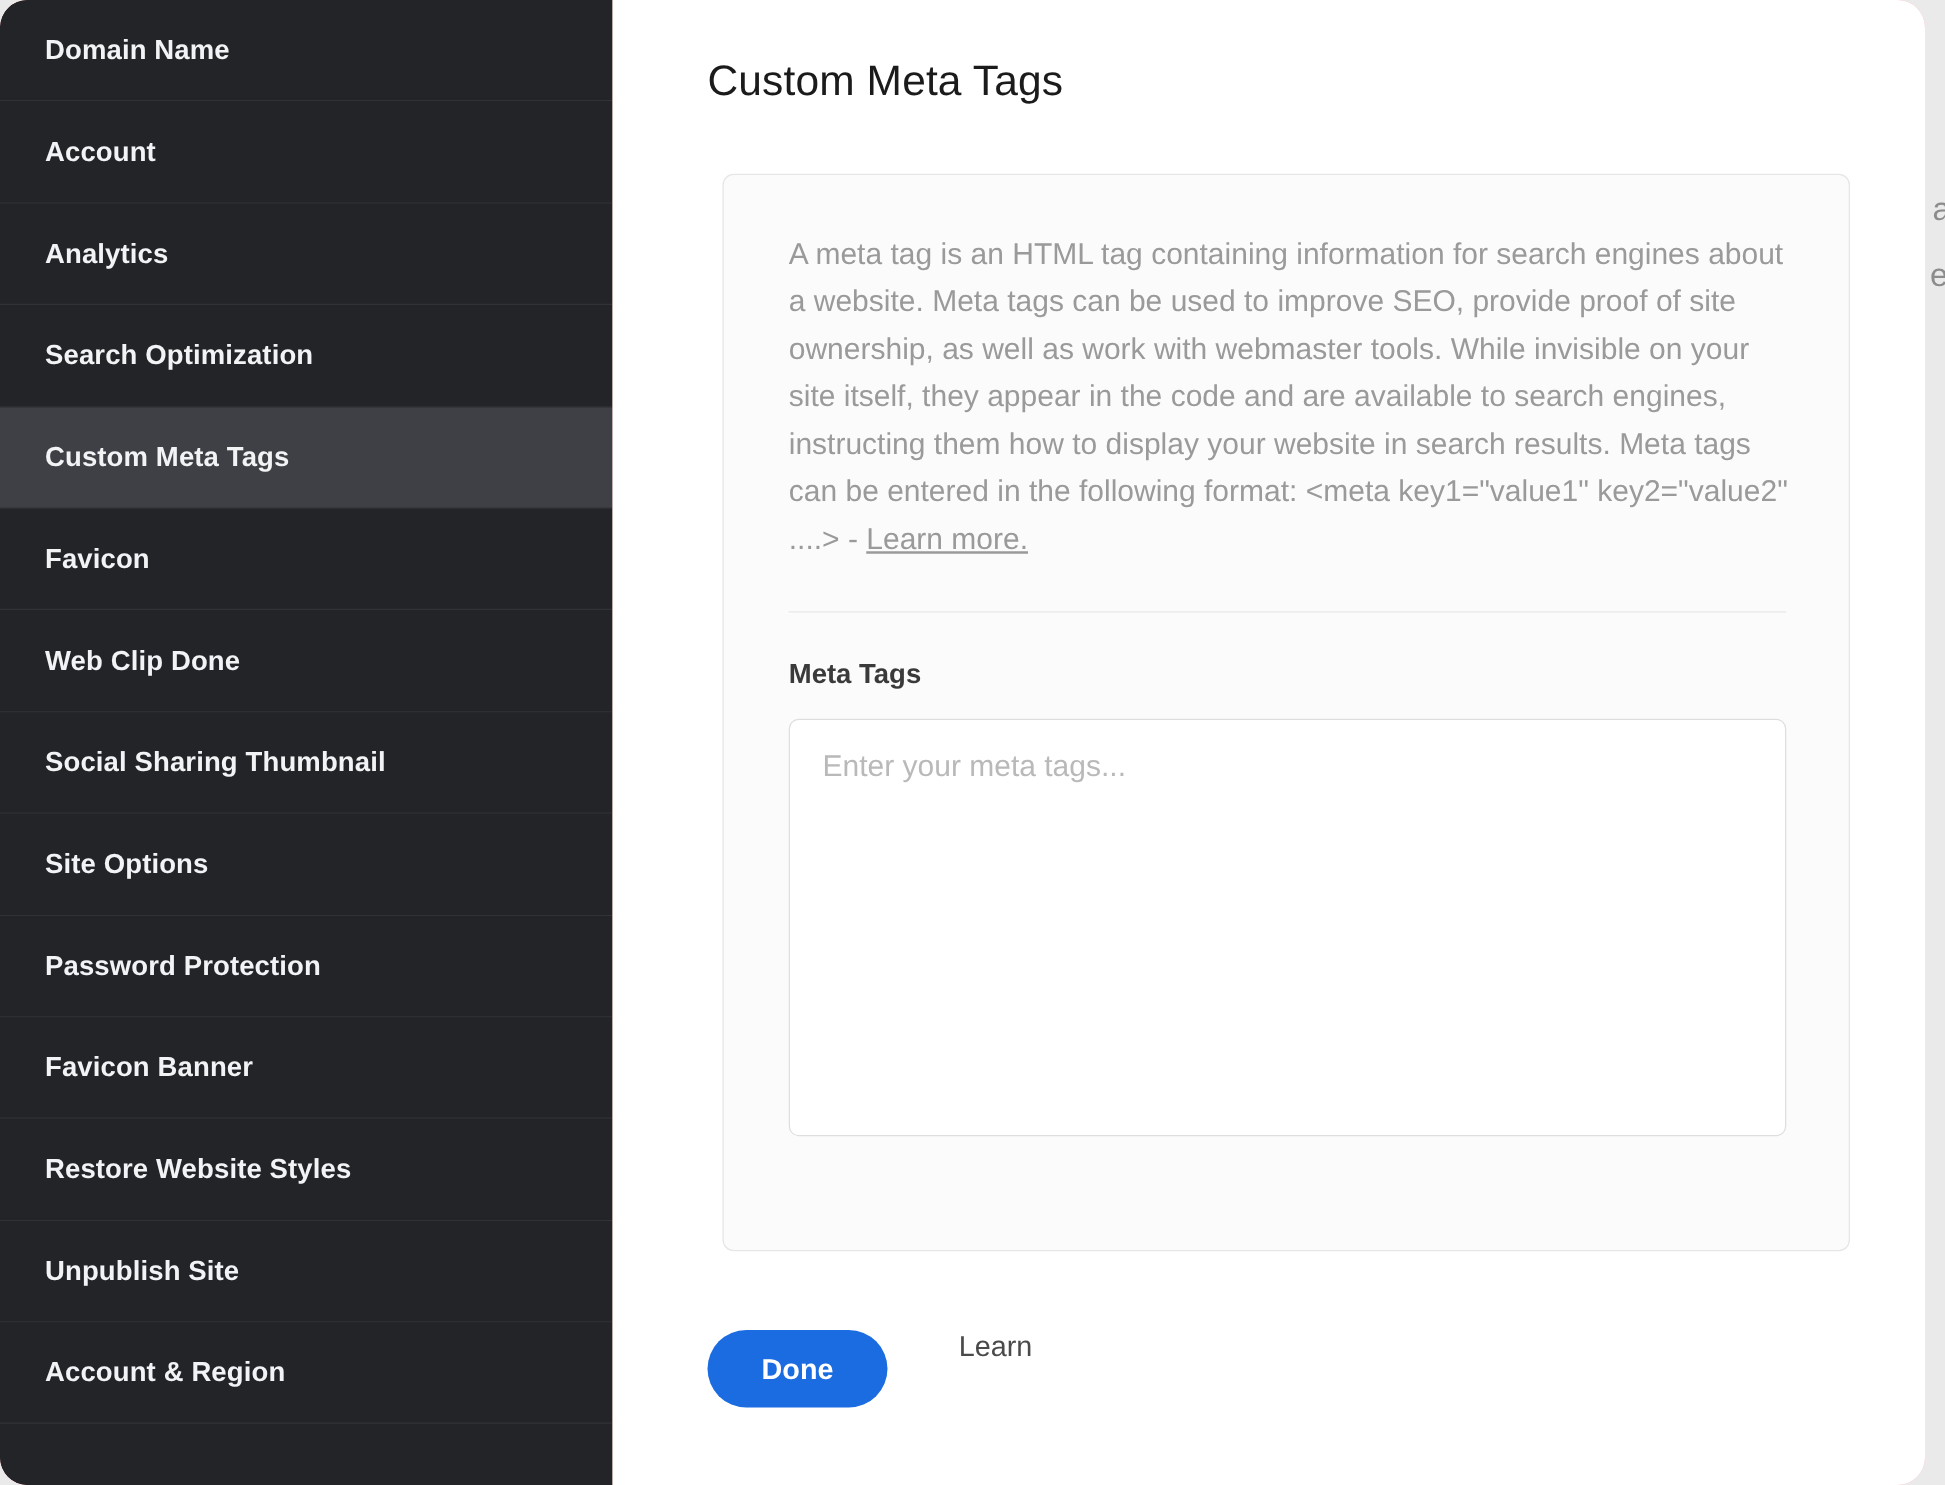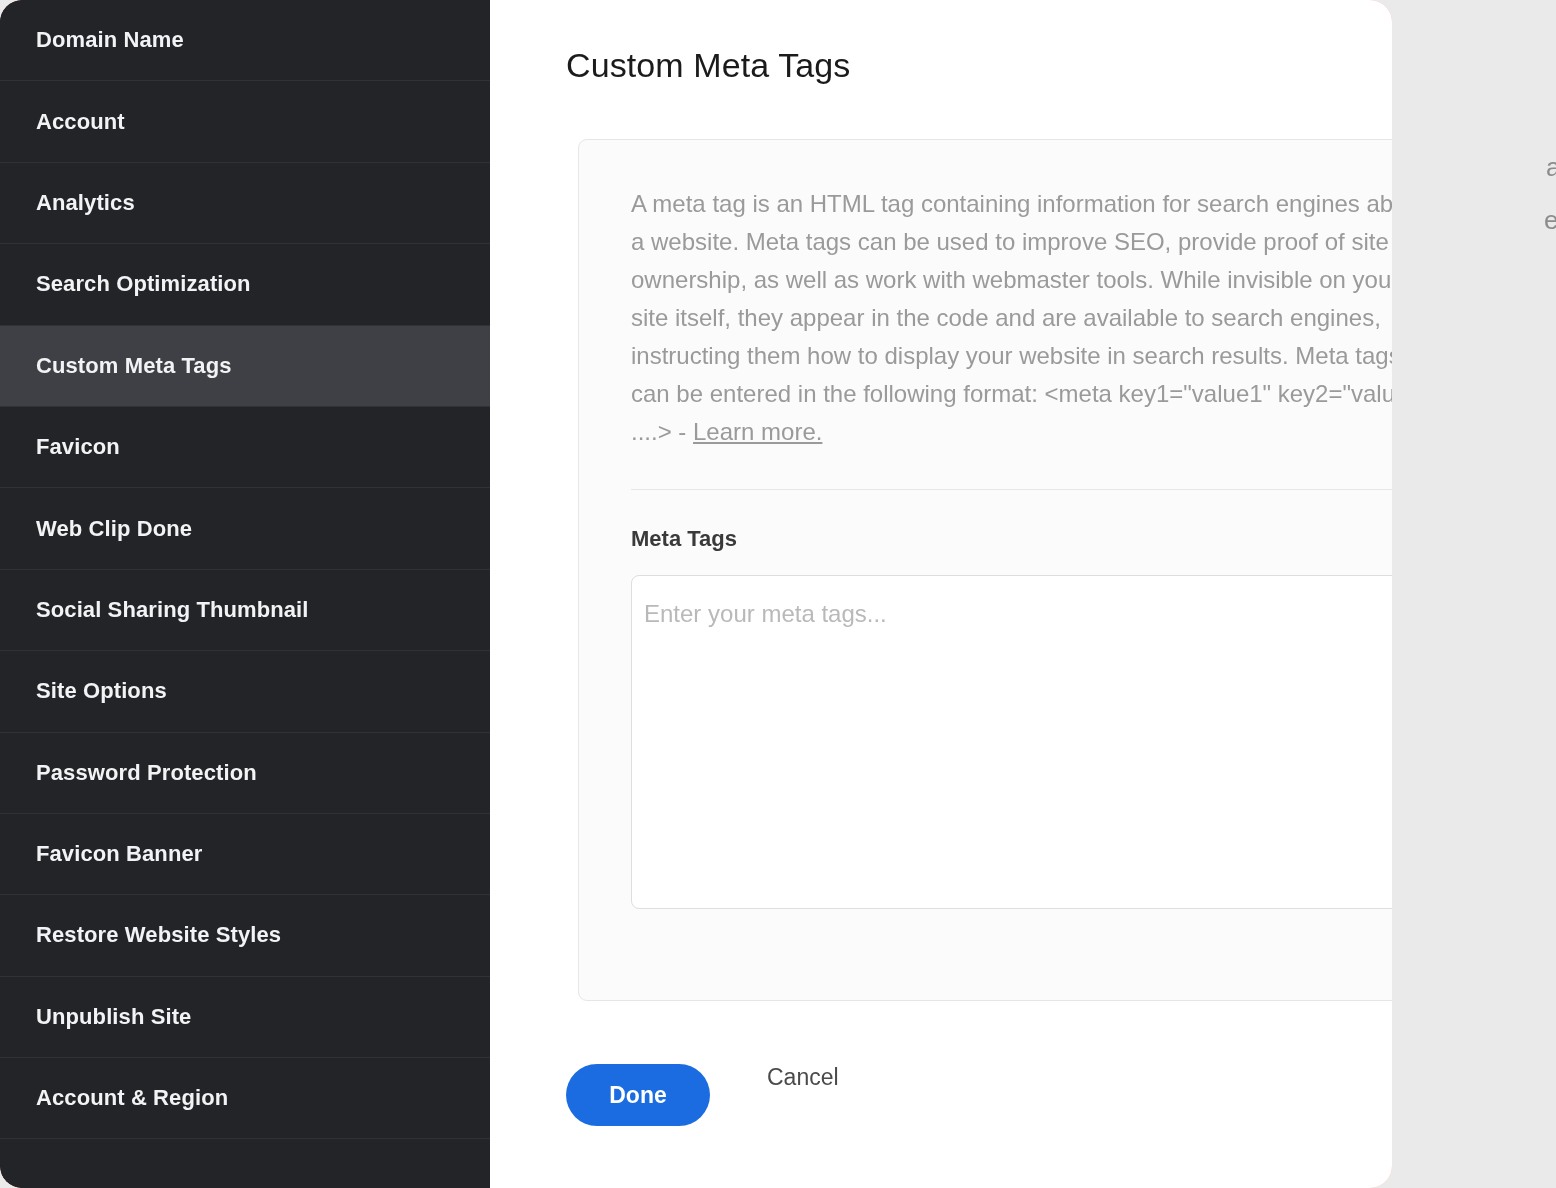--- a/index.html
+++ b/index.html
@@ -27,21 +27,21 @@
     white-space: nowrap;
   }
   #bg-frag-a { left: 1546px; top: 152px; }
   #bg-frag-e { left: 1544px; top: 205px; }
 
   
   #panel {
     position: absolute;
     top: 0;
     left: 0;
-    width: 1392px;
+    width: 1540px;
     height: 1188px;
     background: #fca5a5;
     border-radius: 22px 22px 22px 22px;
     overflow: hidden;
     z-index: 2;
   }
 
   
   #sidebar {
     position: absolute;
@@ -141,21 +141,21 @@
 
   #meta-tags-input {
     position: absolute;
     left: 52px;
     top: 435px;
     width: 798px;
     height: 334px;
     background: #ffffff;
     border: 1px solid #dedede;
     border-radius: 8px;
-    padding: 22px 12px;
+    padding: 22px 26px;
     font-family: "Liberation Sans", sans-serif;
     font-size: 24px;
     color: #333;
     resize: none;
     outline: none;
     line-height: 32px;
   }
   #meta-tags-input::placeholder { color: #b9b9b9; }
 
   #actions {
@@ -257,18 +257,18 @@
       <div id="card-divider"></div>
 
       <label id="meta-tags-label" for="meta-tags-input">Meta Tags</label>
 
       <textarea id="meta-tags-input" placeholder="Enter your meta tags..." style=""></textarea>
 
     </section>
 
     <div id="actions">
       <button id="done-button">Done</button>
-      <button id="cancel-button">Cancel</button>
+      <button id="cancel-button">Learn</button>
     </div>
 
   </main>
 
 </div>
 
 </body></html>

